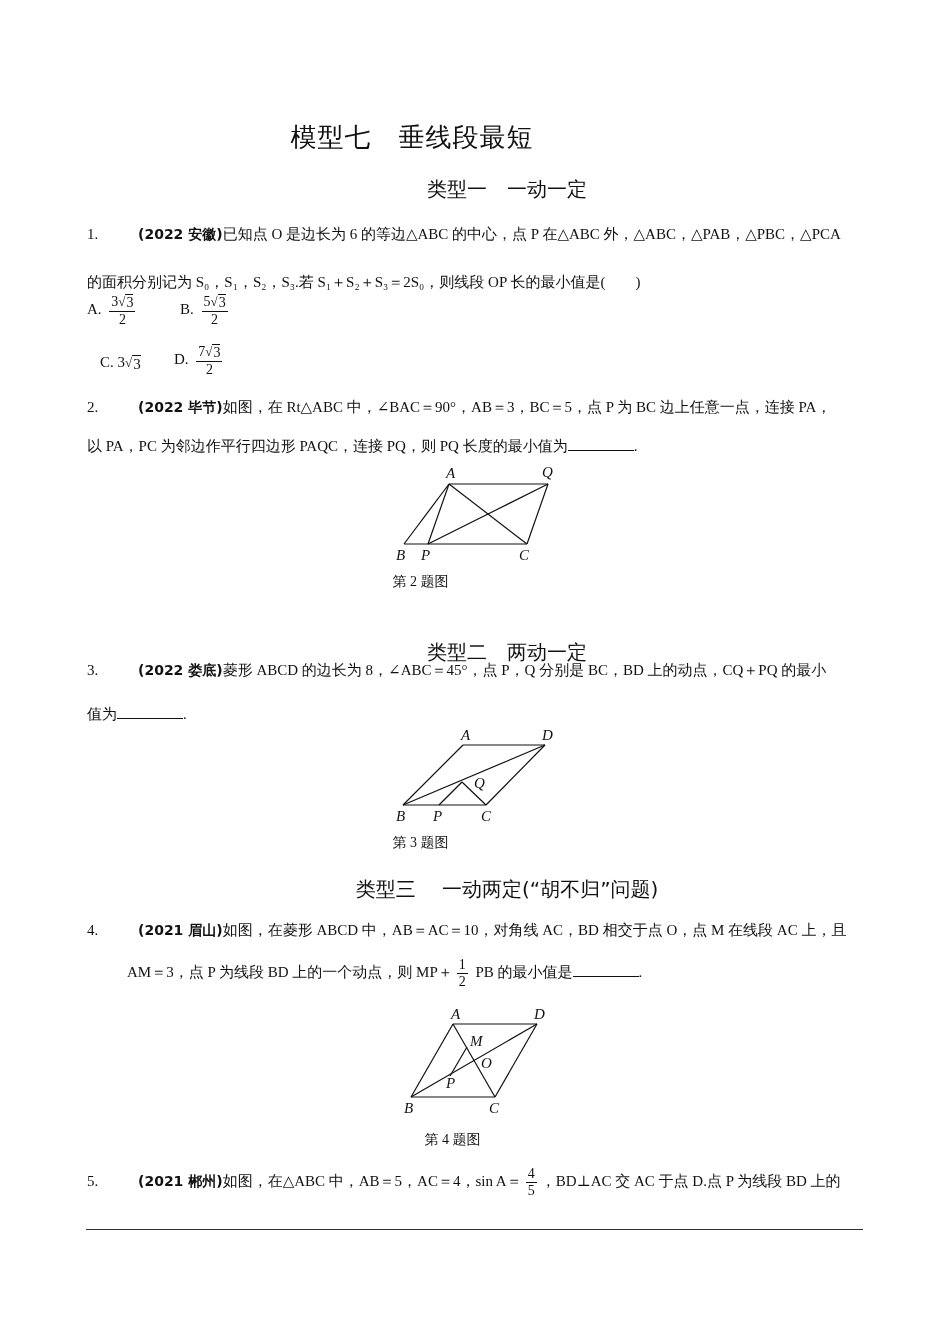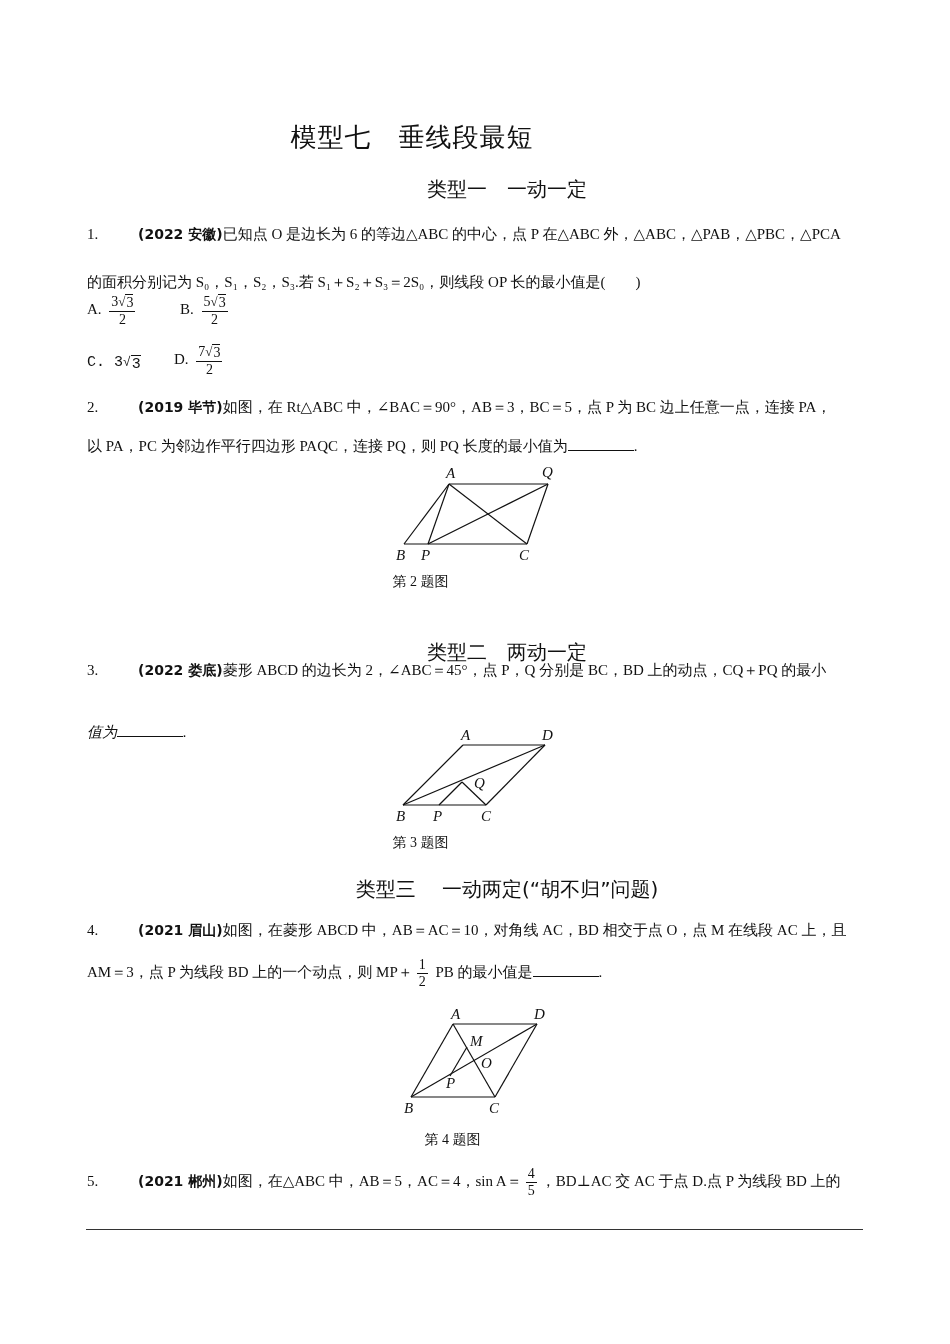--- a/index.html
+++ b/index.html
@@ -52,41 +52,41 @@
 <div class="abs opt" style="left:180px; top:294px;">
   <span>B.</span>
   <span class="frac">
     <span class="num"><span>5</span><span class="sqrt">
           <span class="sym">√</span>
           <span class="rad">3</span>
         </span></span>
     <span>2</span>
   </span>
 </div>
-<div class="abs opt" style="left:87px; top:354px;font-family:Liberation Mono, monospace;">
+<div class="abs opt" style="left:100px; top:354px;">
   <span>C.</span>
   <span>3</span><span class="sqrt">
       <span class="sym">√</span>
       <span class="rad">3</span>
     </span>
 </div>
 <div class="abs opt" style="left:174px; top:344px;">
   <span>D.</span>
   <span class="frac">
     <span class="num"><span>7</span><span class="sqrt">
           <span class="sym">√</span>
           <span class="rad">3</span>
         </span></span>
     <span>2</span>
   </span>
 </div>
 
 <div class="abs line" style="top:397px;">
   <span>2.</span>
-  <span class="bold">(2019 毕节)</span><span>如图，在 Rt△ABC 中，∠BAC＝90°，AB＝3，BC＝5，点 P 为 BC 边上任意一点，连接 PA，</span>
+  <span class="bold">(2022 毕节)</span><span>如图，在 Rt△ABC 中，∠BAC＝90°，AB＝3，BC＝5，点 P 为 BC 边上任意一点，连接 PA，</span>
 </div>
 <div class="abs line" style="top:436px;">
   <span>以 PA，PC 为邻边作平行四边形 PAQC，连接 PQ，则 PQ 长度的最小值为</span><span class="blank"></span><span>.</span>
 </div>
 
 <svg class="abs" style="left:0; top:0;" width="950" height="1344">
   <g stroke="#111" stroke-width="1.2" fill="none">
     <line x1="404" y1="544" x2="527" y2="544"></line>
     <line x1="404" y1="544" x2="449" y2="484"></line>
     <line x1="449" y1="484" x2="548" y2="484"></line>
@@ -134,35 +134,35 @@
   <text x="404" y="1113">B</text>
   <text x="489" y="1113">C</text>
 </svg>
 
 <div class="abs cap" style="top:573px;">第 2 题图</div>
 
 <div class="abs section" style="top:614px;margin-top:25px;">类型二　两动一定</div>
 
 <div class="abs line" style="top:660px;">
   <span>3.</span>
-  <span class="bold">(2022 娄底)</span><span>菱形 ABCD 的边长为 2，∠ABC＝45°，点 P，Q 分别是 BC，BD 上的动点，CQ＋PQ 的最小</span>
+  <span class="bold">(2022 娄底)</span><span>菱形 ABCD 的边长为 8，∠ABC＝45°，点 P，Q 分别是 BC，BD 上的动点，CQ＋PQ 的最小</span>
 </div>
-<div class="abs line" style="top:722px;font-style:italic;">
+<div class="abs line" style="top:704px;">
   <span>值为</span><span class="blank"></span><span>.</span>
 </div>
 
 <div class="abs cap" style="top:834px;">第 3 题图</div>
 
 <div class="abs section" style="top:876px;">类型三　 一动两定(“胡不归”问题)</div>
 
 <div class="abs line" style="top:920px;">
   <span>4.</span>
   <span class="bold">(2021 眉山)</span><span>如图，在菱形 ABCD 中，AB＝AC＝10，对角线 AC，BD 相交于点 O，点 M 在线段 AC 上，且</span>
 </div>
-<div class="abs line" style="top:957px;">
+<div class="abs line" style="top:957px;margin-left:40px;">
   <span>AM＝3，点 P 为线段 BD 上的一个动点，则 MP＋</span><span class="frac">
       <span class="num">1</span>
       <span>2</span>
     </span><span> PB 的最小值是</span><span class="blank"></span><span>.</span>
 </div>
 
 <div class="abs cap" style="top:1131px;margin-left:32px;">第 4 题图</div>
 
 <div class="abs line" style="top:1166px;">
   <span>5.</span>

